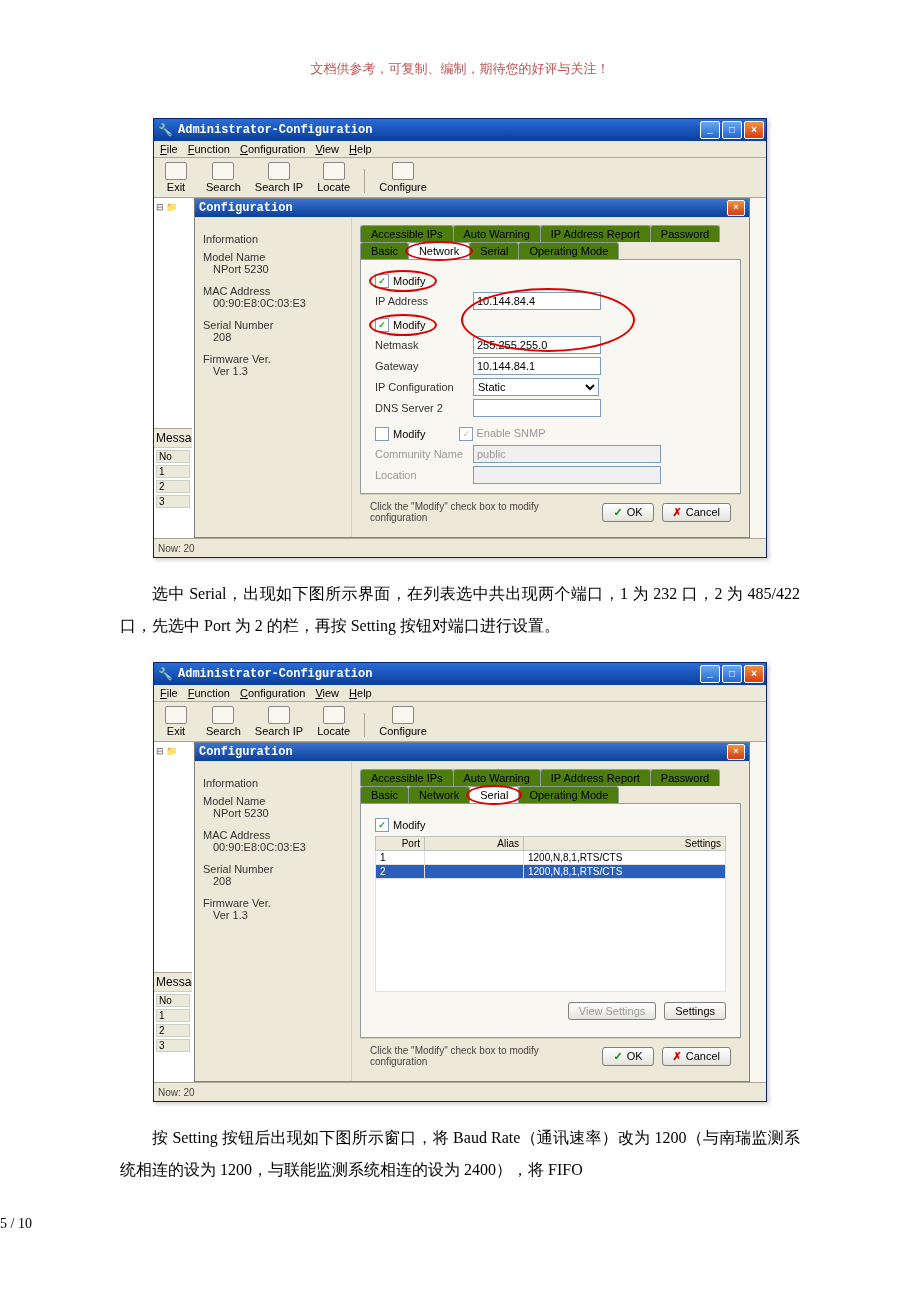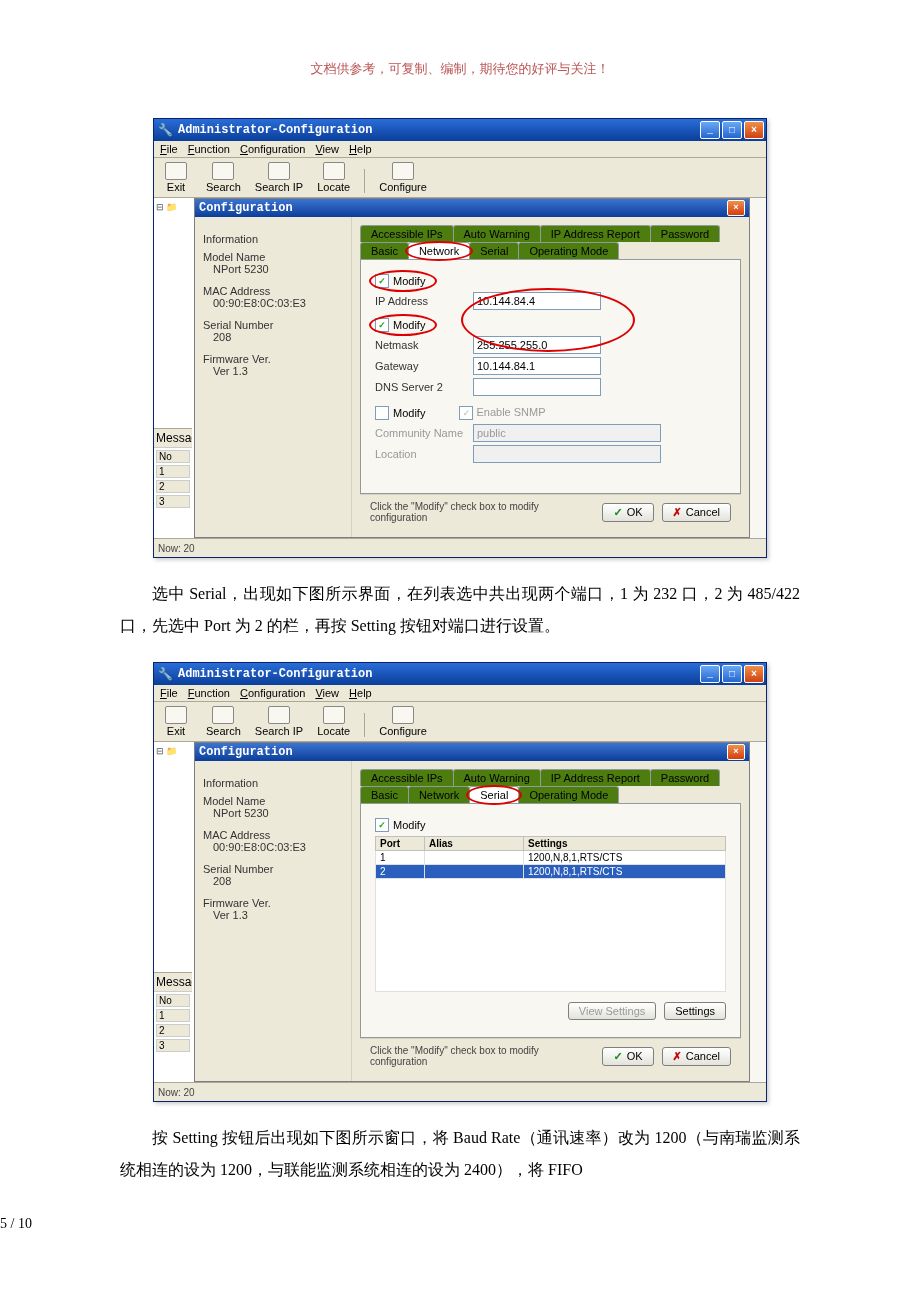--- a/index.html
+++ b/index.html
@@ -56,21 +56,21 @@
 .circled-chk{position:relative}
 .circled-chk::after{content:"";position:absolute;left:-6px;top:-4px;right:-6px;bottom:-4px;border:2px solid #d00;border-radius:50%}
 .dlg-footer{display:flex;align-items:center;padding:6px 10px;border-top:1px solid #d6d2c2;background:#ece9d8;gap:8px}
 .hint{flex:1;font-size:10px;color:#444}
 .btn{border:1px solid #7f7f7f;background:linear-gradient(#fff,#e3e3db);padding:2px 10px;border-radius:3px;display:flex;align-items:center;gap:4px;font-size:11px}
 .btn .tick{color:#1a8a1a;font-weight:bold}
 .btn .cross{color:#c00;font-weight:bold}
 .btn.disabled{color:#999}
 
 .port-table{width:100%;border:1px solid #848484;background:#fff;border-collapse:collapse;font-size:10px}
-.port-table th{background:#ece9d8;border:1px solid #c0c0c0;font-weight:bold;text-align:left;padding:1px 4px}
+.port-table th{background:#ece9d8;border:1px solid #c0c0c0;font-weight:normal;text-align:right;padding:1px 4px}
 .port-table td{border:1px solid #e0e0e0;padding:1px 4px}
 .port-table tr.sel td{background:#2a5fbd;color:#fff}
 .right-scroll{width:16px;background:#ece9d8;border-left:1px solid #ccc}
 .ellipse{border:2px solid #d00;border-radius:50%;position:absolute;pointer-events:none}
 </style>
 </head>
 <body>
 
 <div class="page">
 
@@ -182,20 +182,24 @@
               <span class="chk">✓</span>
               <span>Modify</span>
             </div>
             <div class="field-row">
                   <span class="flabel">Netmask</span>
                   <input type="text" value="255.255.255.0" style="">
                 </div>
             <div class="field-row">
                   <span class="flabel">Gateway</span>
                   <input type="text" value="10.144.84.1" style="">
+                </div>
+            <div class="field-row">
+                  <span class="flabel">IP Configuration</span>
+                  <select><option>Static</option></select>
                 </div>
             <div class="field-row">
                   <span class="flabel">DNS Server 2</span>
                   <input type="text" value="" style="">
                 </div>
             <div class="chk-row" style="margin-top:10px">
               <span class="chk"></span>
               <span>Modify</span>
               <span style="margin-left:30px;color:#999"><span class="chk" style="color:#ccc">✓</span> <span>Enable SNMP</span></span>
             </div>

